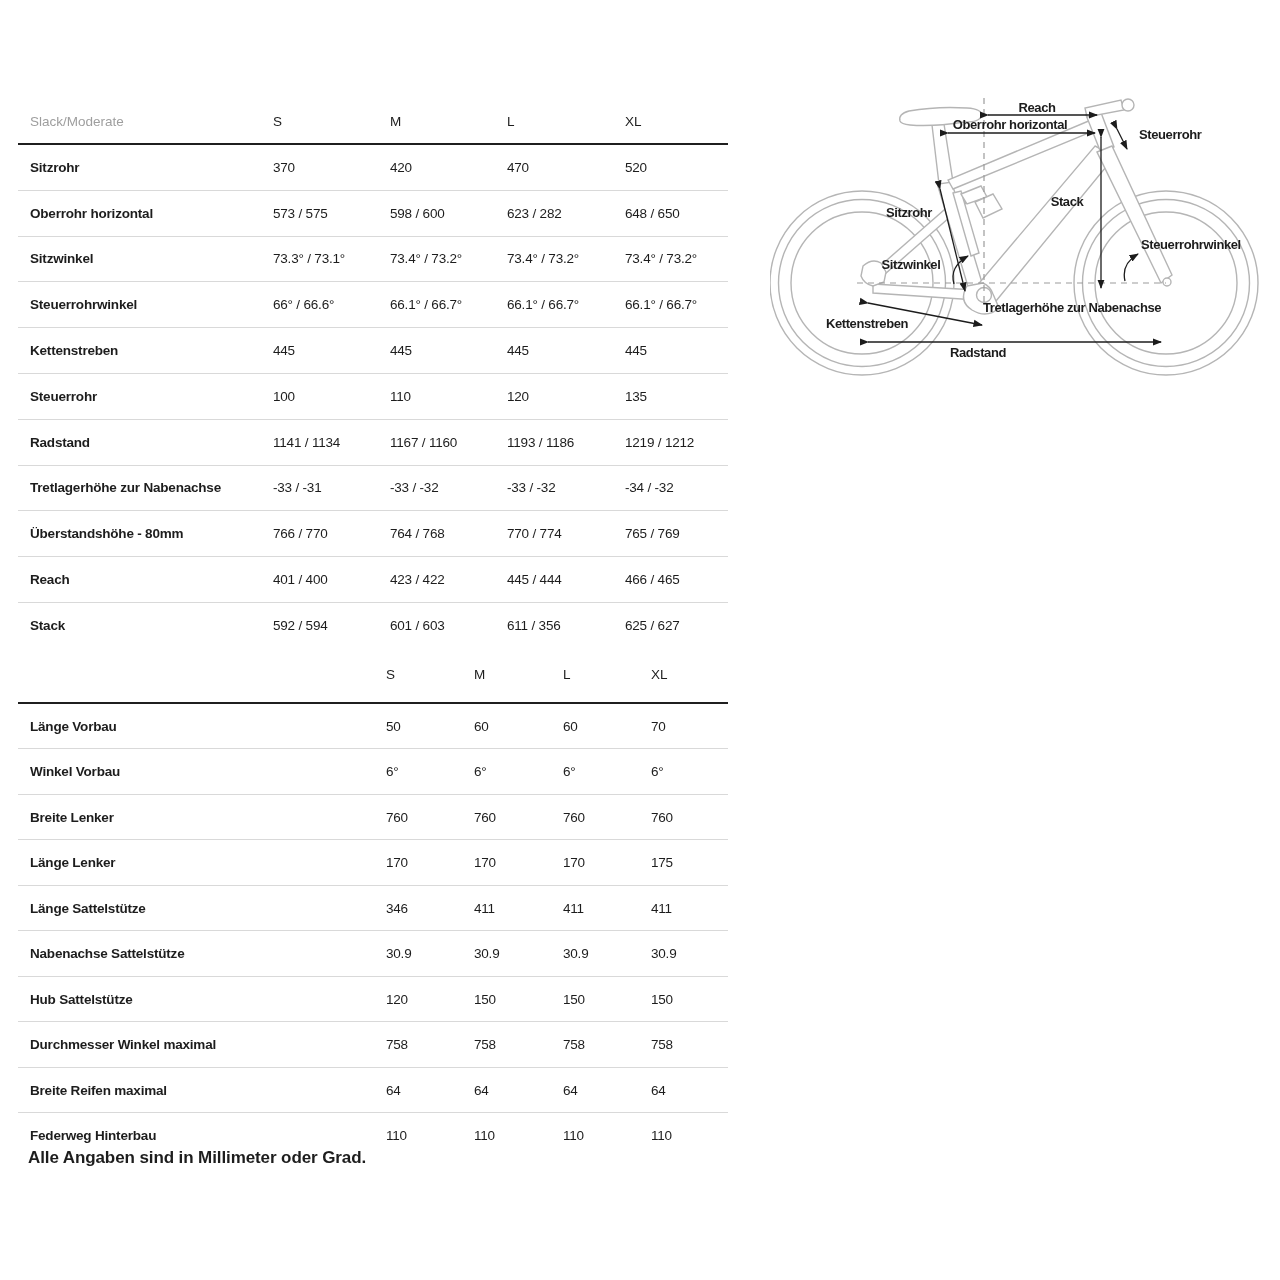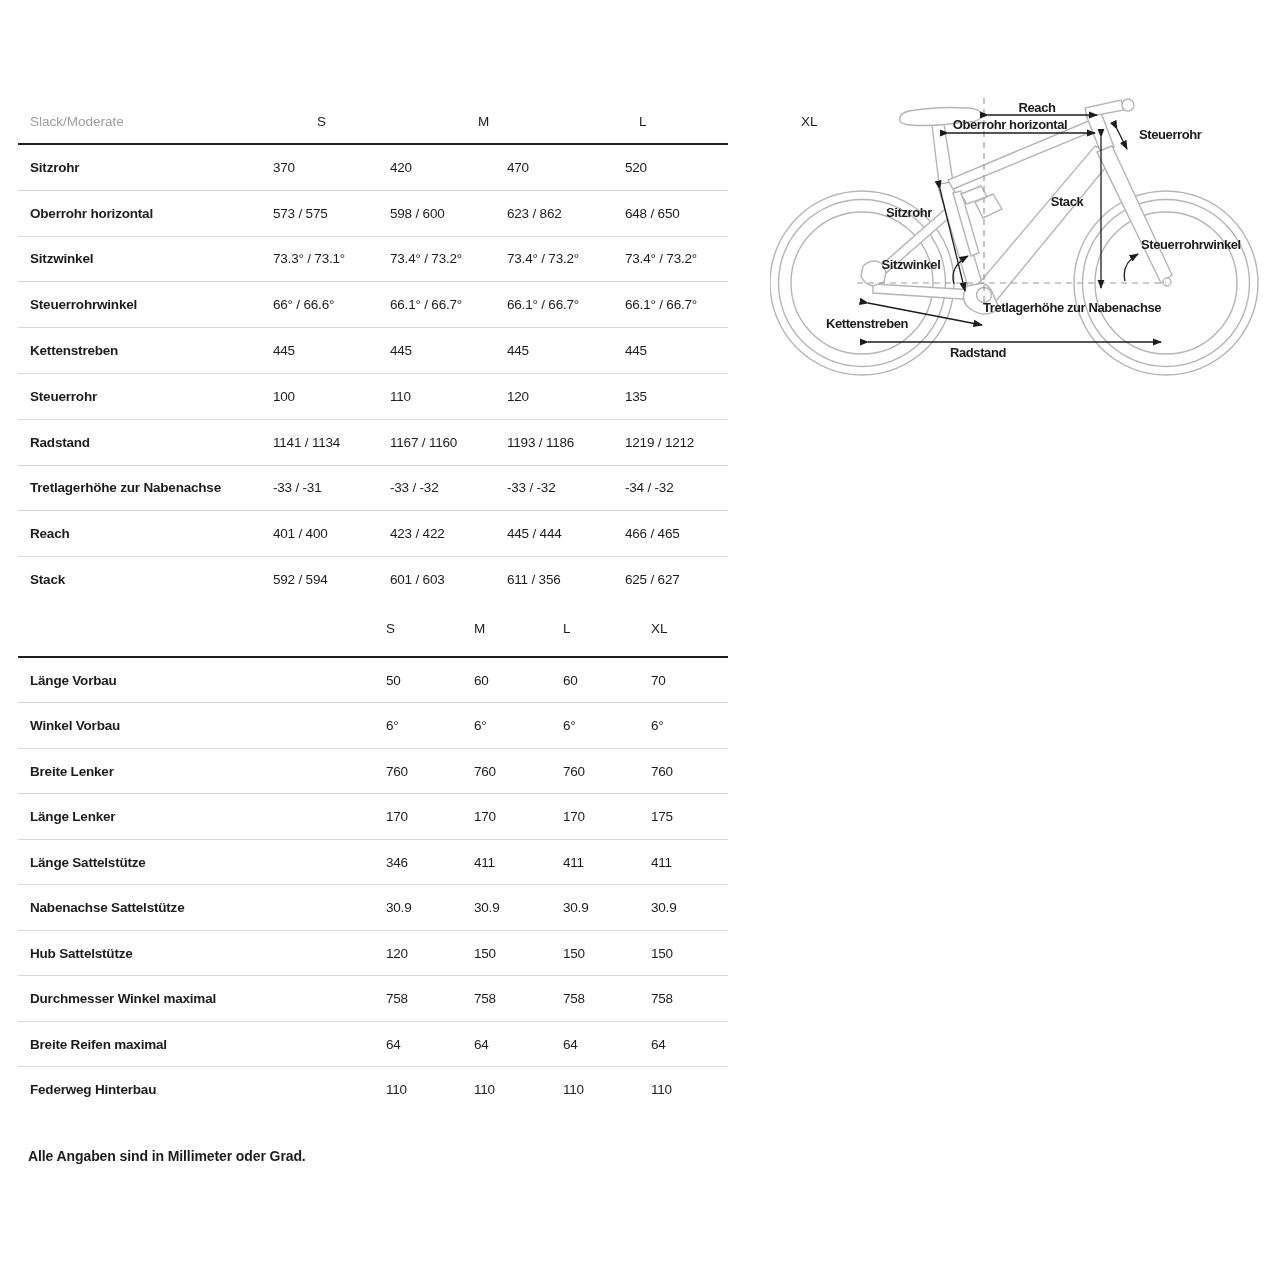--- a/index.html
+++ b/index.html
@@ -5,31 +5,31 @@
   html,body{margin:0;padding:0;}
   body{
     width:1280px;height:1280px;background:#ffffff;position:relative;
     font-family:"Liberation Sans",sans-serif;color:#1d1d1d;overflow:hidden;
   }
   
   .geo-wrap{position:absolute;left:18px;top:99px;width:710px;}
   .trow{align-items:center;border-bottom:1px solid #d9d9d9;}
   .g1{display:grid;grid-template-columns:255px 117px 117px 118px 1fr;}
   .g2{display:grid;grid-template-columns:368px 88px 89px 88px 1fr;}
-  .thead{height:44px;border-bottom:2px solid #1f1f1f;gap:44px;}
+  .thead{height:44px;border-bottom:2px solid #1f1f1f;}
   .thead2{height:54px;border-bottom:2px solid #1f1f1f;}
   .trow.data{height:44.8px;}
   .g2 .trow.data,.t2 .trow.data{height:44.5px;}
   .t1 .trow.data:last-child,.t2 .trow.data:last-child{border-bottom:none;}
   .thead-label{color:#9e9e9e;font-size:13.5px;font-weight:400;padding-left:12px;}
   .col-h{font-size:13.5px;font-weight:400;color:#1d1d1d;}
   .rlabel{font-size:13.5px;font-weight:700;padding-left:12px;letter-spacing:-0.2px;}
   .rval{font-size:13.5px;font-weight:400;letter-spacing:-0.2px;}
   .footnote{
-    position:absolute;left:28px;top:1148px;font-size:14px;font-weight:700;
+    position:absolute;left:28px;top:1148px;font-size:17px;font-weight:700;
     letter-spacing:-0.1px;color:#1d1d1d;
   }
   
   .diagram{position:absolute;left:770px;top:85px;width:510px;height:310px;}
   .bike{stroke:#b5b5b5;stroke-width:1.4;fill:none;}
   .tube{stroke:#b5b5b5;stroke-width:1.4;fill:#ffffff;}
   .dash{stroke:#9c9c9c;stroke-width:1.2;fill:none;stroke-dasharray:6 5;}
   .dim{stroke:#1c1c1c;stroke-width:1.3;fill:none;}
   .dlabel{font-family:"Liberation Sans",sans-serif;font-size:13px;font-weight:700;
           fill:#1c1c1c;letter-spacing:-0.4px;}
@@ -52,21 +52,21 @@
         <div class="rlabel">Sitzrohr</div>
         <div class="rval">370</div>
         <div class="rval">420</div>
         <div class="rval">470</div>
         <div class="rval">520</div>
       </div>
       <div class="trow data g1">
         <div class="rlabel">Oberrohr horizontal</div>
         <div class="rval">573 / 575</div>
         <div class="rval">598 / 600</div>
-        <div class="rval">623 / 862</div>
+        <div class="rval">623 / 282</div>
         <div class="rval">648 / 650</div>
       </div>
       <div class="trow data g1">
         <div class="rlabel">Sitzwinkel</div>
         <div class="rval">73.3° / 73.1°</div>
         <div class="rval">73.4° / 73.2°</div>
         <div class="rval">73.4° / 73.2°</div>
         <div class="rval">73.4° / 73.2°</div>
       </div>
       <div class="trow data g1">
@@ -96,20 +96,27 @@
         <div class="rval">1167 / 1160</div>
         <div class="rval">1193 / 1186</div>
         <div class="rval">1219 / 1212</div>
       </div>
       <div class="trow data g1">
         <div class="rlabel">Tretlagerhöhe zur Nabenachse</div>
         <div class="rval">-33 / -31</div>
         <div class="rval">-33 / -32</div>
         <div class="rval">-33 / -32</div>
         <div class="rval">-34 / -32</div>
+      </div>
+      <div class="trow data g1">
+        <div class="rlabel">Überstandshöhe - 80mm</div>
+        <div class="rval">766 / 770</div>
+        <div class="rval">764 / 768</div>
+        <div class="rval">770 / 774</div>
+        <div class="rval">765 / 769</div>
       </div>
       <div class="trow data g1">
         <div class="rlabel">Reach</div>
         <div class="rval">401 / 400</div>
         <div class="rval">423 / 422</div>
         <div class="rval">445 / 444</div>
         <div class="rval">466 / 465</div>
       </div>
       <div class="trow data g1">
         <div class="rlabel">Stack</div>

